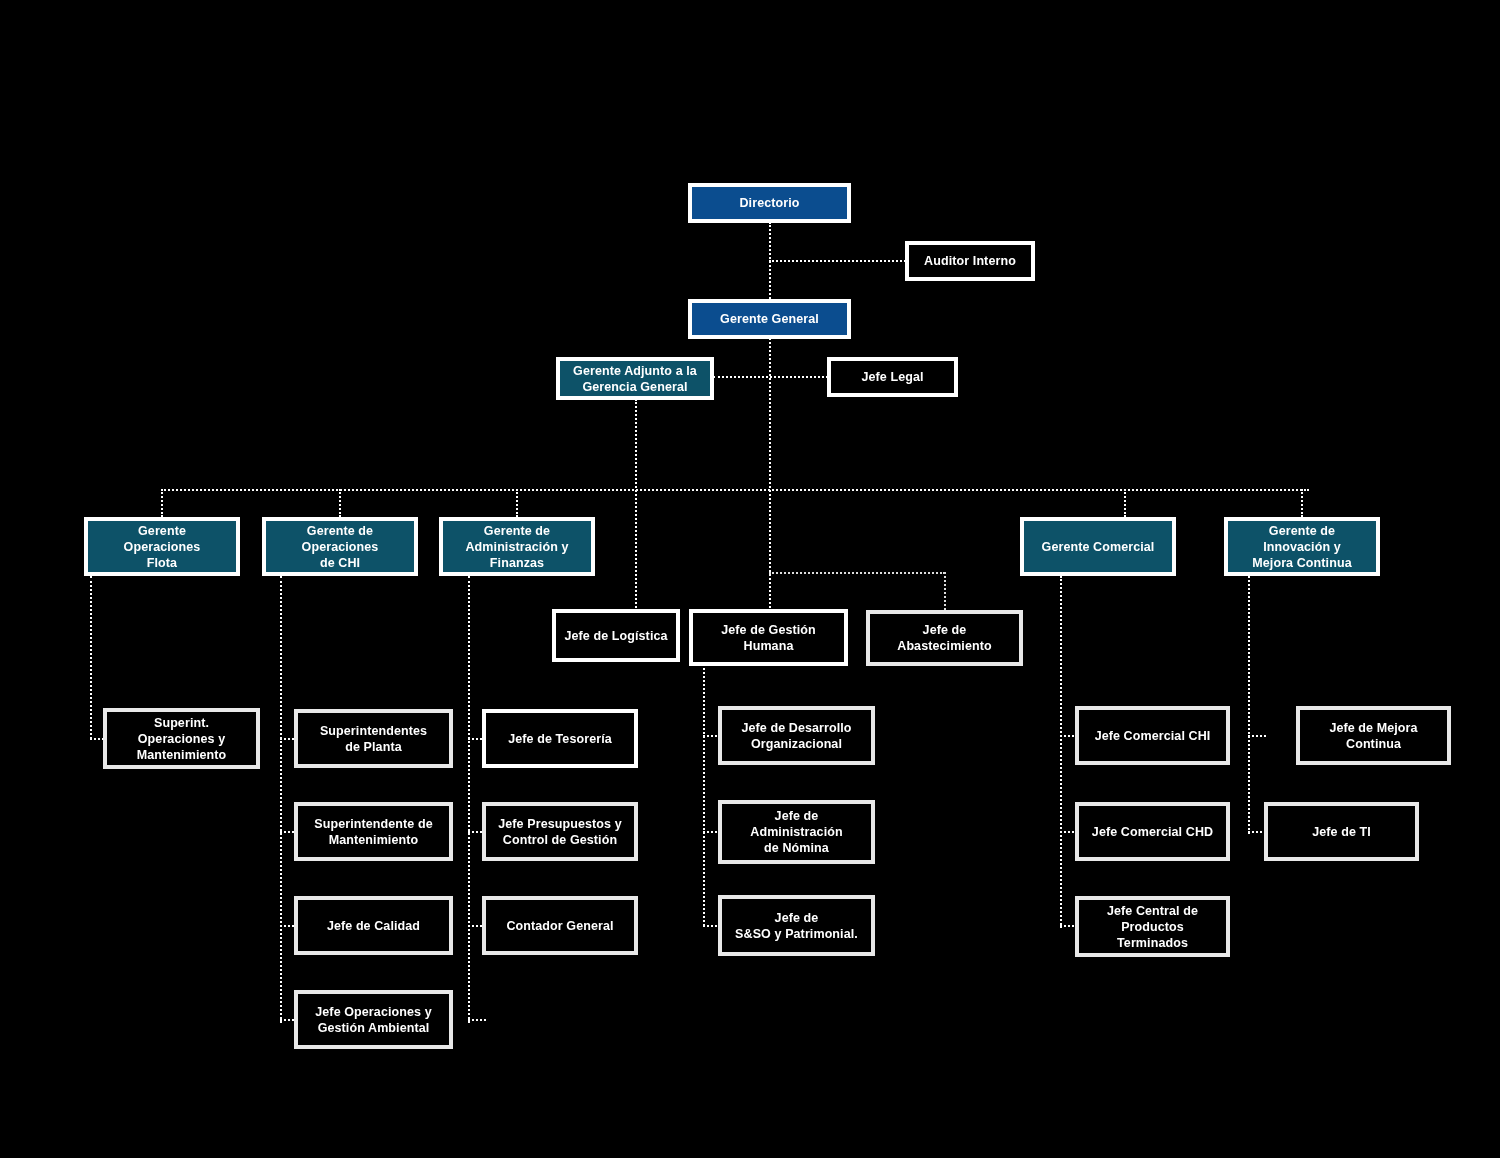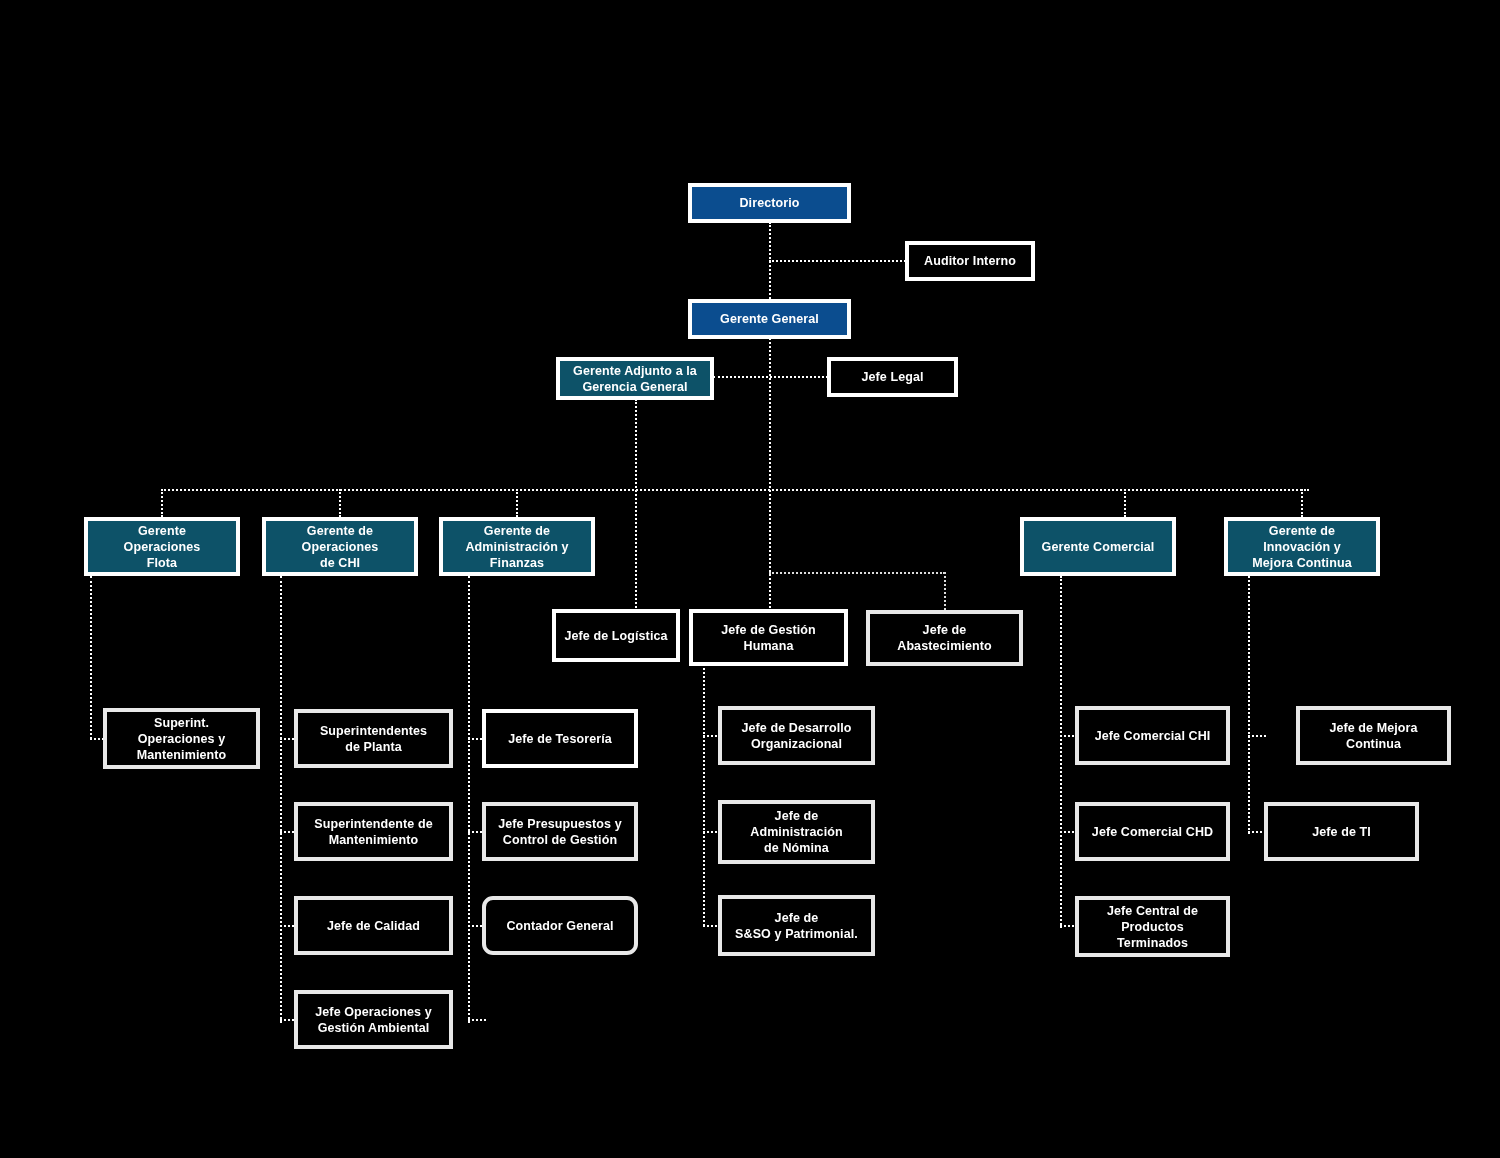--- a/index.html
+++ b/index.html
@@ -207,21 +207,21 @@
 
   <div class="node n-dark" style="left:482px;top:709px;width:156px;height:59px;">
     <span>Jefe de Tesorería</span>
   </div>
   <div class="node n-dark-dim" style="left:482px;top:802px;width:156px;height:59px;">
     <div>
       <span>Jefe Presupuestos y</span>
       <span>Control de Gestión</span>
     </div>
   </div>
-  <div class="node n-dark-dim" style="left:482px;top:896px;width:156px;height:59px;border-radius:11px;">
+  <div class="node n-dark-dim" style="left:482px;top:896px;width:156px;height:59px;">
     <span>Contador General</span>
   </div>
 
   <div class="node n-dark-dim" style="left:718px;top:706px;width:157px;height:59px;">
     <div>
       <span>Jefe de Desarrollo</span>
       <span>Organizacional</span>
     </div>
   </div>
   <div class="node n-dark-dim" style="left:718px;top:800px;width:157px;height:64px;">

